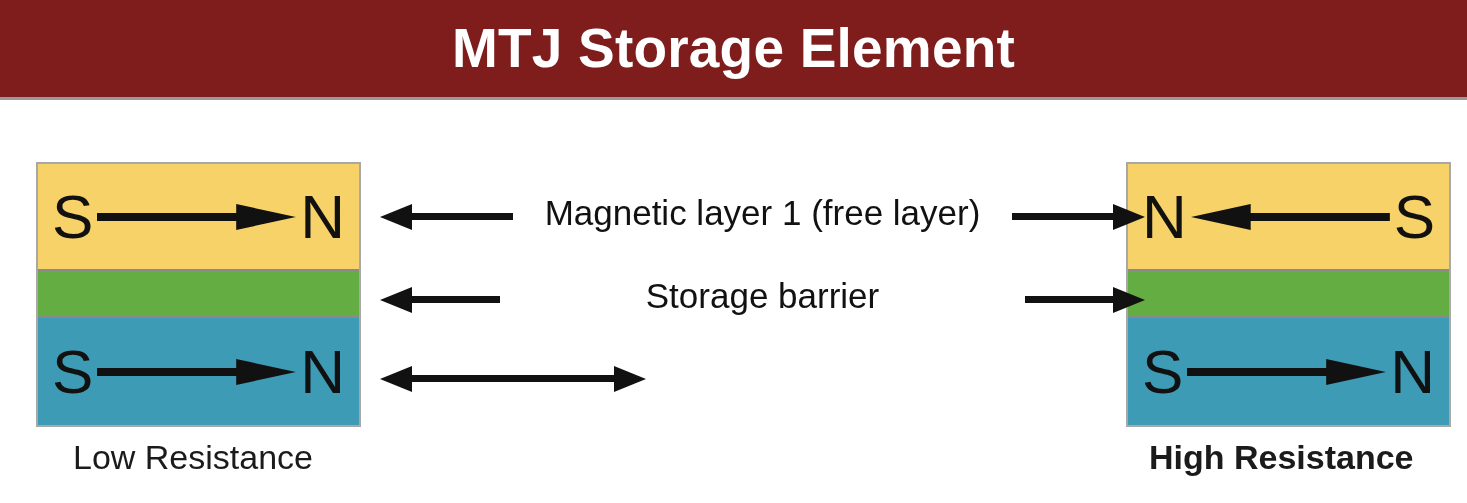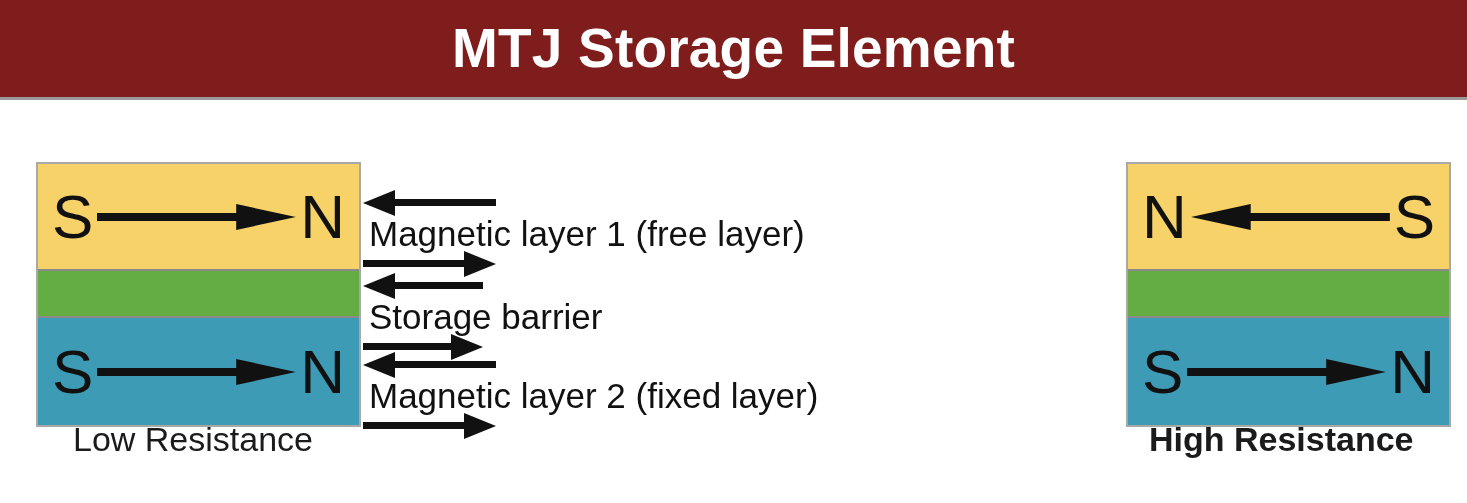--- a/index.html
+++ b/index.html
@@ -92,27 +92,26 @@
   .spin-arrow {
     flex: 1 1 auto;
     height: 26px;
     min-width: 40px;
   }
   .spin-arrow svg { display: block; width: 100%; height: 100%; }
 
   
   .label-row {
     position: absolute;
-    left: 363px;
+    left: 380px;
     width: 765px;
     height: 40px;
     display: flex;
-    align-items: flex-start;
-    box-sizing: border-box;
-    flex-direction: column;
+    align-items: flex-end;
+    box-sizing: border-box;
   }
   #row-free    { top: 190px; }
   #row-barrier { top: 273px; }
   #row-fixed   { top: 352px; }
 
   .pointer {
     flex: 0 0 auto;
     height: 26px;
   }
   .pointer svg { display: block; width: 100%; height: 100%; }
@@ -126,21 +125,21 @@
     line-height: 1;
     color: #111111;
     white-space: nowrap;
     font-family: "Liberation Sans", sans-serif;
     padding: 0 6px;
   }
 
   
   .caption {
     position: absolute;
-    top: 422px;
+    top: 440px;
     font-size: 34px;
     line-height: 1;
     color: #1b1b1b;
     white-space: nowrap;
     font-family: "Liberation Sans", sans-serif;
   }
   #caption-left  { left: 73px; }
   #caption-right { left: 1149px; font-weight: bold; }
 </style>
 </head>
@@ -249,21 +248,20 @@
     </span>
   </div>
 
   <div class="label-row" id="row-fixed">
     <span class="pointer long">
       <svg viewBox="0 0 133 26" preserveAspectRatio="none">
         <rect x="26" y="9" width="107" height="7" fill="#111111"></rect>
         <polygon points="32,0 0,13 32,26" fill="#111111"></polygon>
       </svg>
     </span>
-    <span class="row-label">Magnetic layer 2 (fixed layer)</span>
     <span class="pointer long">
       <svg viewBox="0 0 133 26" preserveAspectRatio="none">
         <rect x="0" y="9" width="107" height="7" fill="#111111"></rect>
         <polygon points="101,0 133,13 101,26" fill="#111111"></polygon>
       </svg>
     </span>
   </div>
 
   <div class="caption" id="caption-left">Low Resistance</div>
   <div class="caption" id="caption-right">High Resistance</div>

